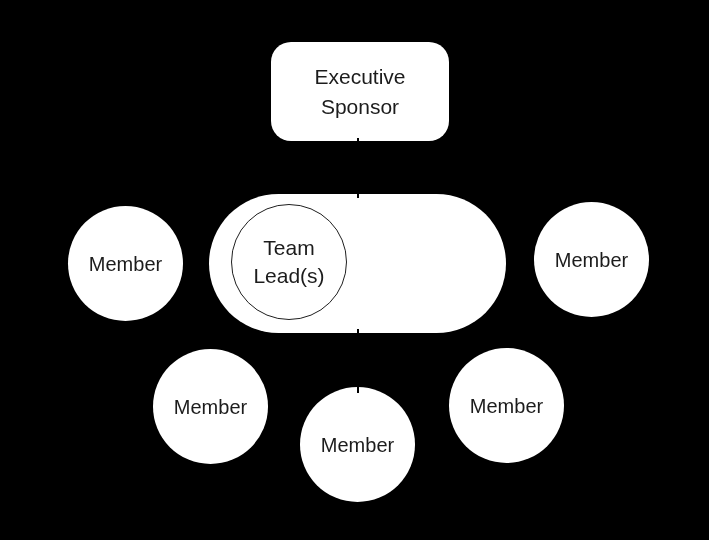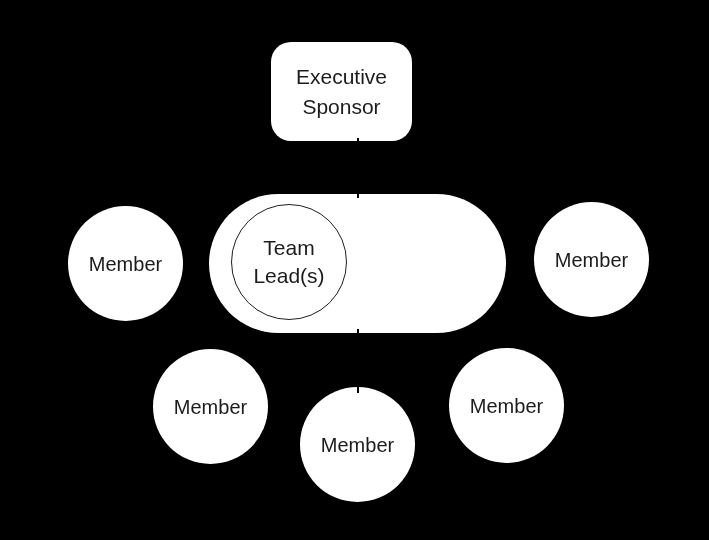--- a/index.html
+++ b/index.html
@@ -22,21 +22,21 @@
     justify-content: center;
     text-align: center;
     background: var(--fill, #ffffff);
     color: var(--text, #1c1c1c);
     white-space: pre-line;
     box-sizing: border-box;
     z-index: 1;
   }
   .exec-rect {
     left: 271px; top: 42px;
-    width: 141px; height: 99px;
+    width: 178px; height: 99px;
     border-radius: 20px;
     font-size: 21px;
     line-height: 1.42;
   }
   .pill {
     left: 209px; top: 194px;
     width: 297px; height: 139px;
     border-radius: 69.5px;
   }
   .inner-circle {

